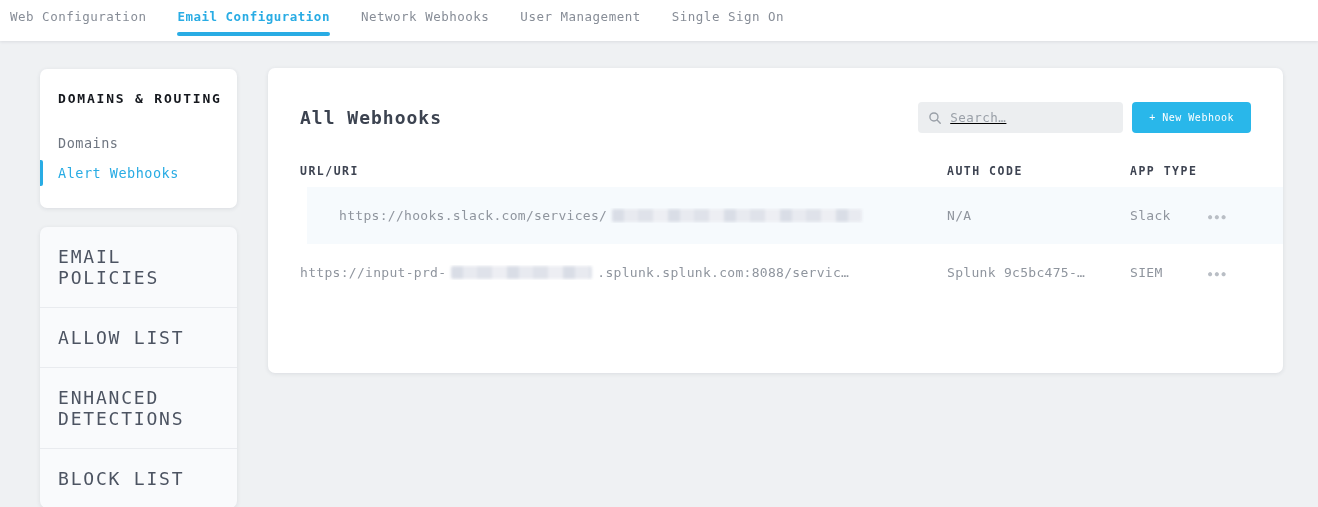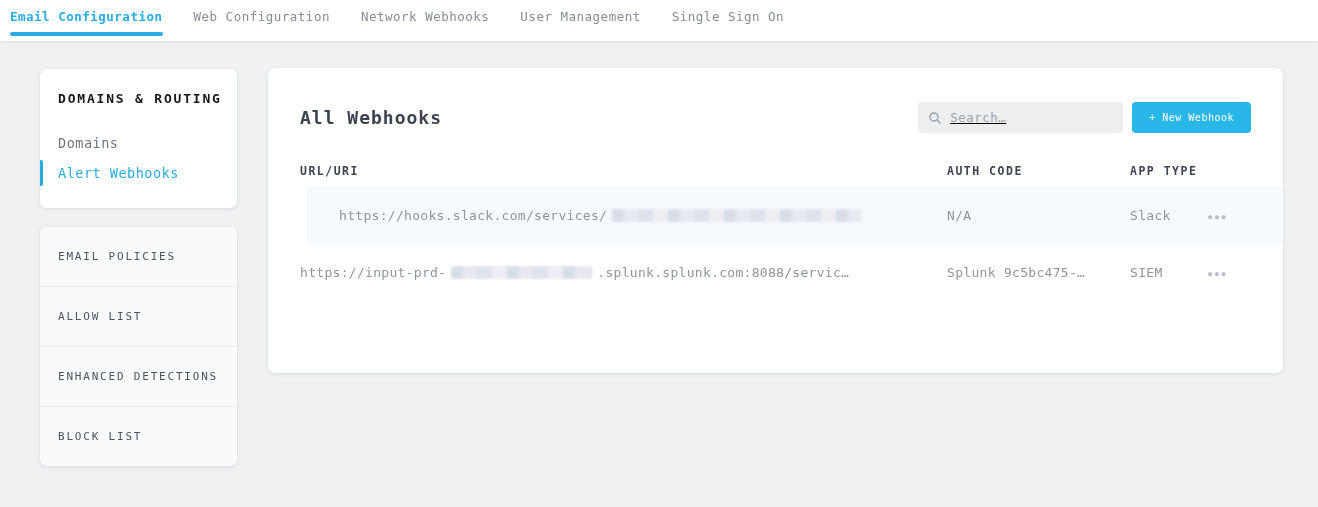--- a/index.html
+++ b/index.html
@@ -53,21 +53,21 @@
   }
   .side-item.active { color:#29ace4; }
   .side-item.active .active-bar {
     position:absolute; left:0; top:2px; bottom:2px; width:3px;
     background:#29ace4; border-radius:0 2px 2px 0;
   }
 
   .sections-card { left:40px; top:227px; width:197px; background:#f9fafc; padding:0; }
   .section-item {
     display:block; width:100%; text-align:left;
-    padding:19px 18px; font-size:11px; color:#4d5462;
+    padding:19px 18px; font-size:18px; color:#4d5462;
     letter-spacing:1.8px; line-height:21px;
     background:none; border:none; border-top:1px solid #e9ebef;
     cursor:pointer; font-family:inherit;
   }
   .section-item:first-child { border-top:none; border-radius:7px 7px 0 0; }
   .section-item:last-child { border-radius:0 0 7px 7px; }
 
   
   .main-card { left:268px; top:68px; width:1015px; height:305px; overflow:hidden; }
   .main-header {
@@ -121,26 +121,26 @@
   .menu-btn {
     background:none; border:none; cursor:pointer; padding:4px 2px;
     color:#b9bec5; font-size:11px; letter-spacing:2px; font-family:inherit;
     line-height:1;
   }
 </style>
 </head>
 <body>
 
 <nav class="topnav">
+  <button class="tab">
+    <span>Web Configuration</span>
+  </button>
   <button class="tab active">
     <span>Email Configuration</span>
     <span class="underline"></span>
-  </button>
-  <button class="tab">
-    <span>Web Configuration</span>
   </button>
   <button class="tab">
     <span>Network Webhooks</span>
   </button>
   <button class="tab">
     <span>User Management</span>
   </button>
   <button class="tab">
     <span>Single Sign On</span>
   </button>

